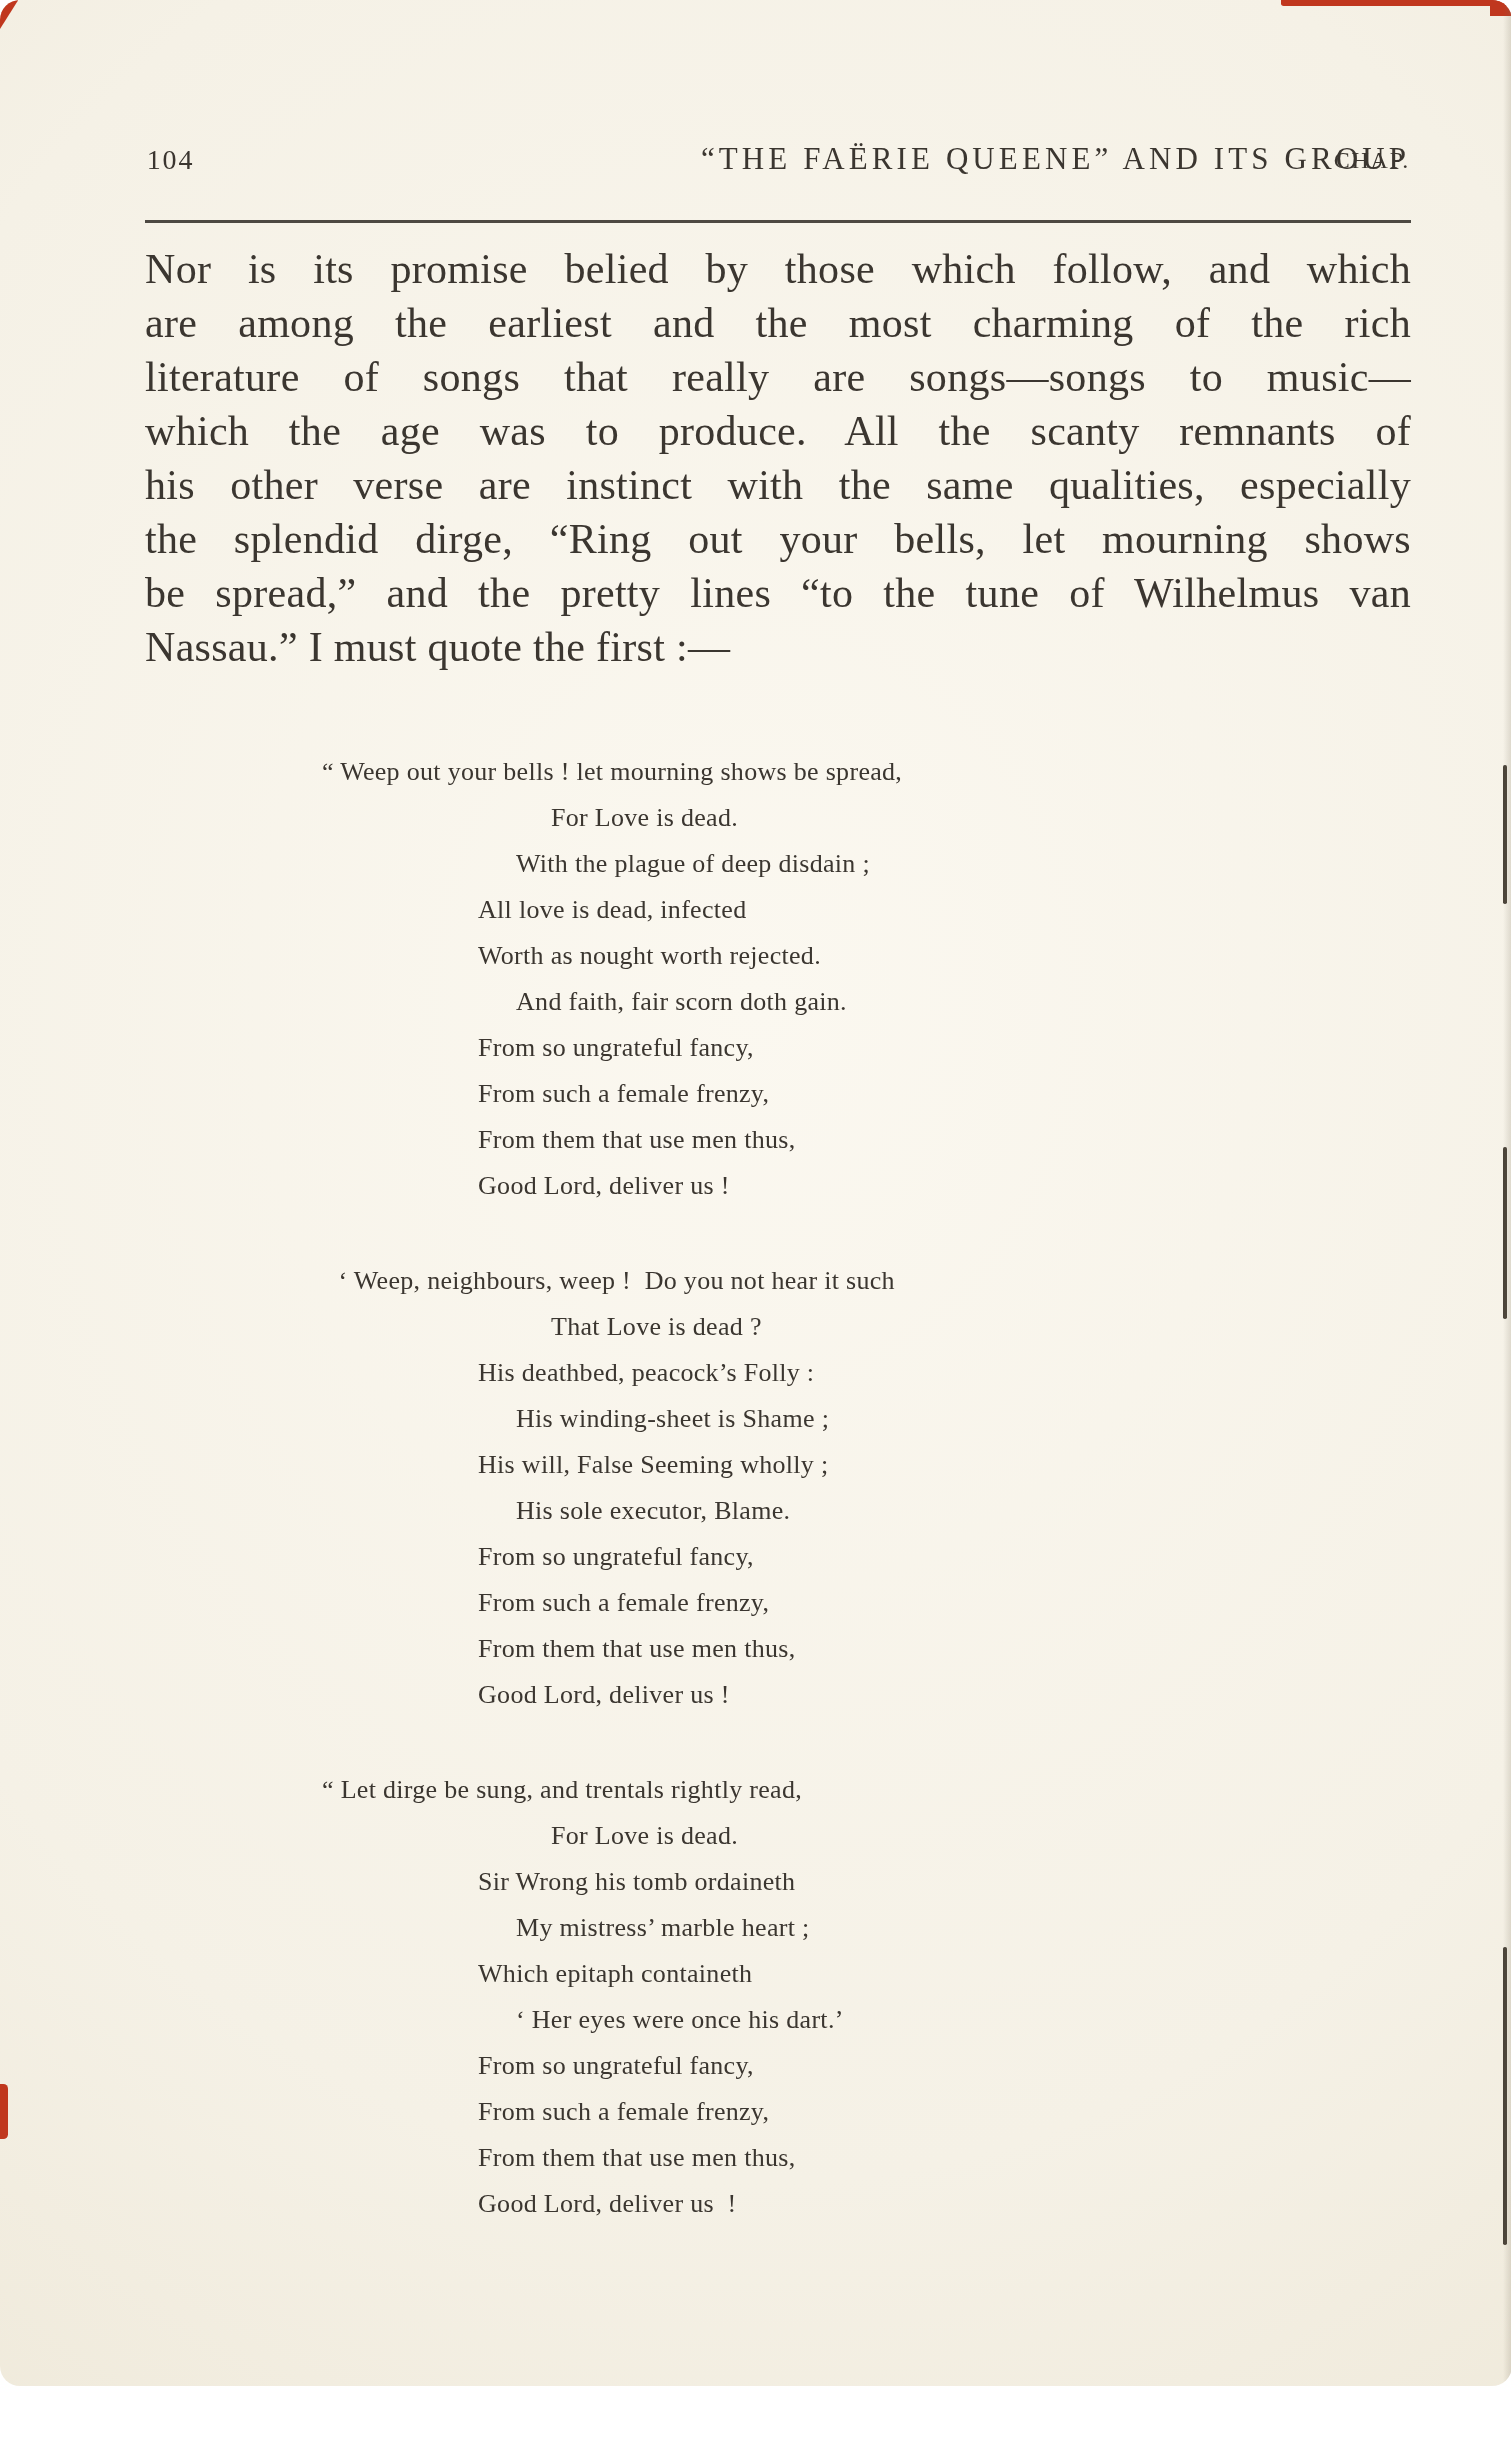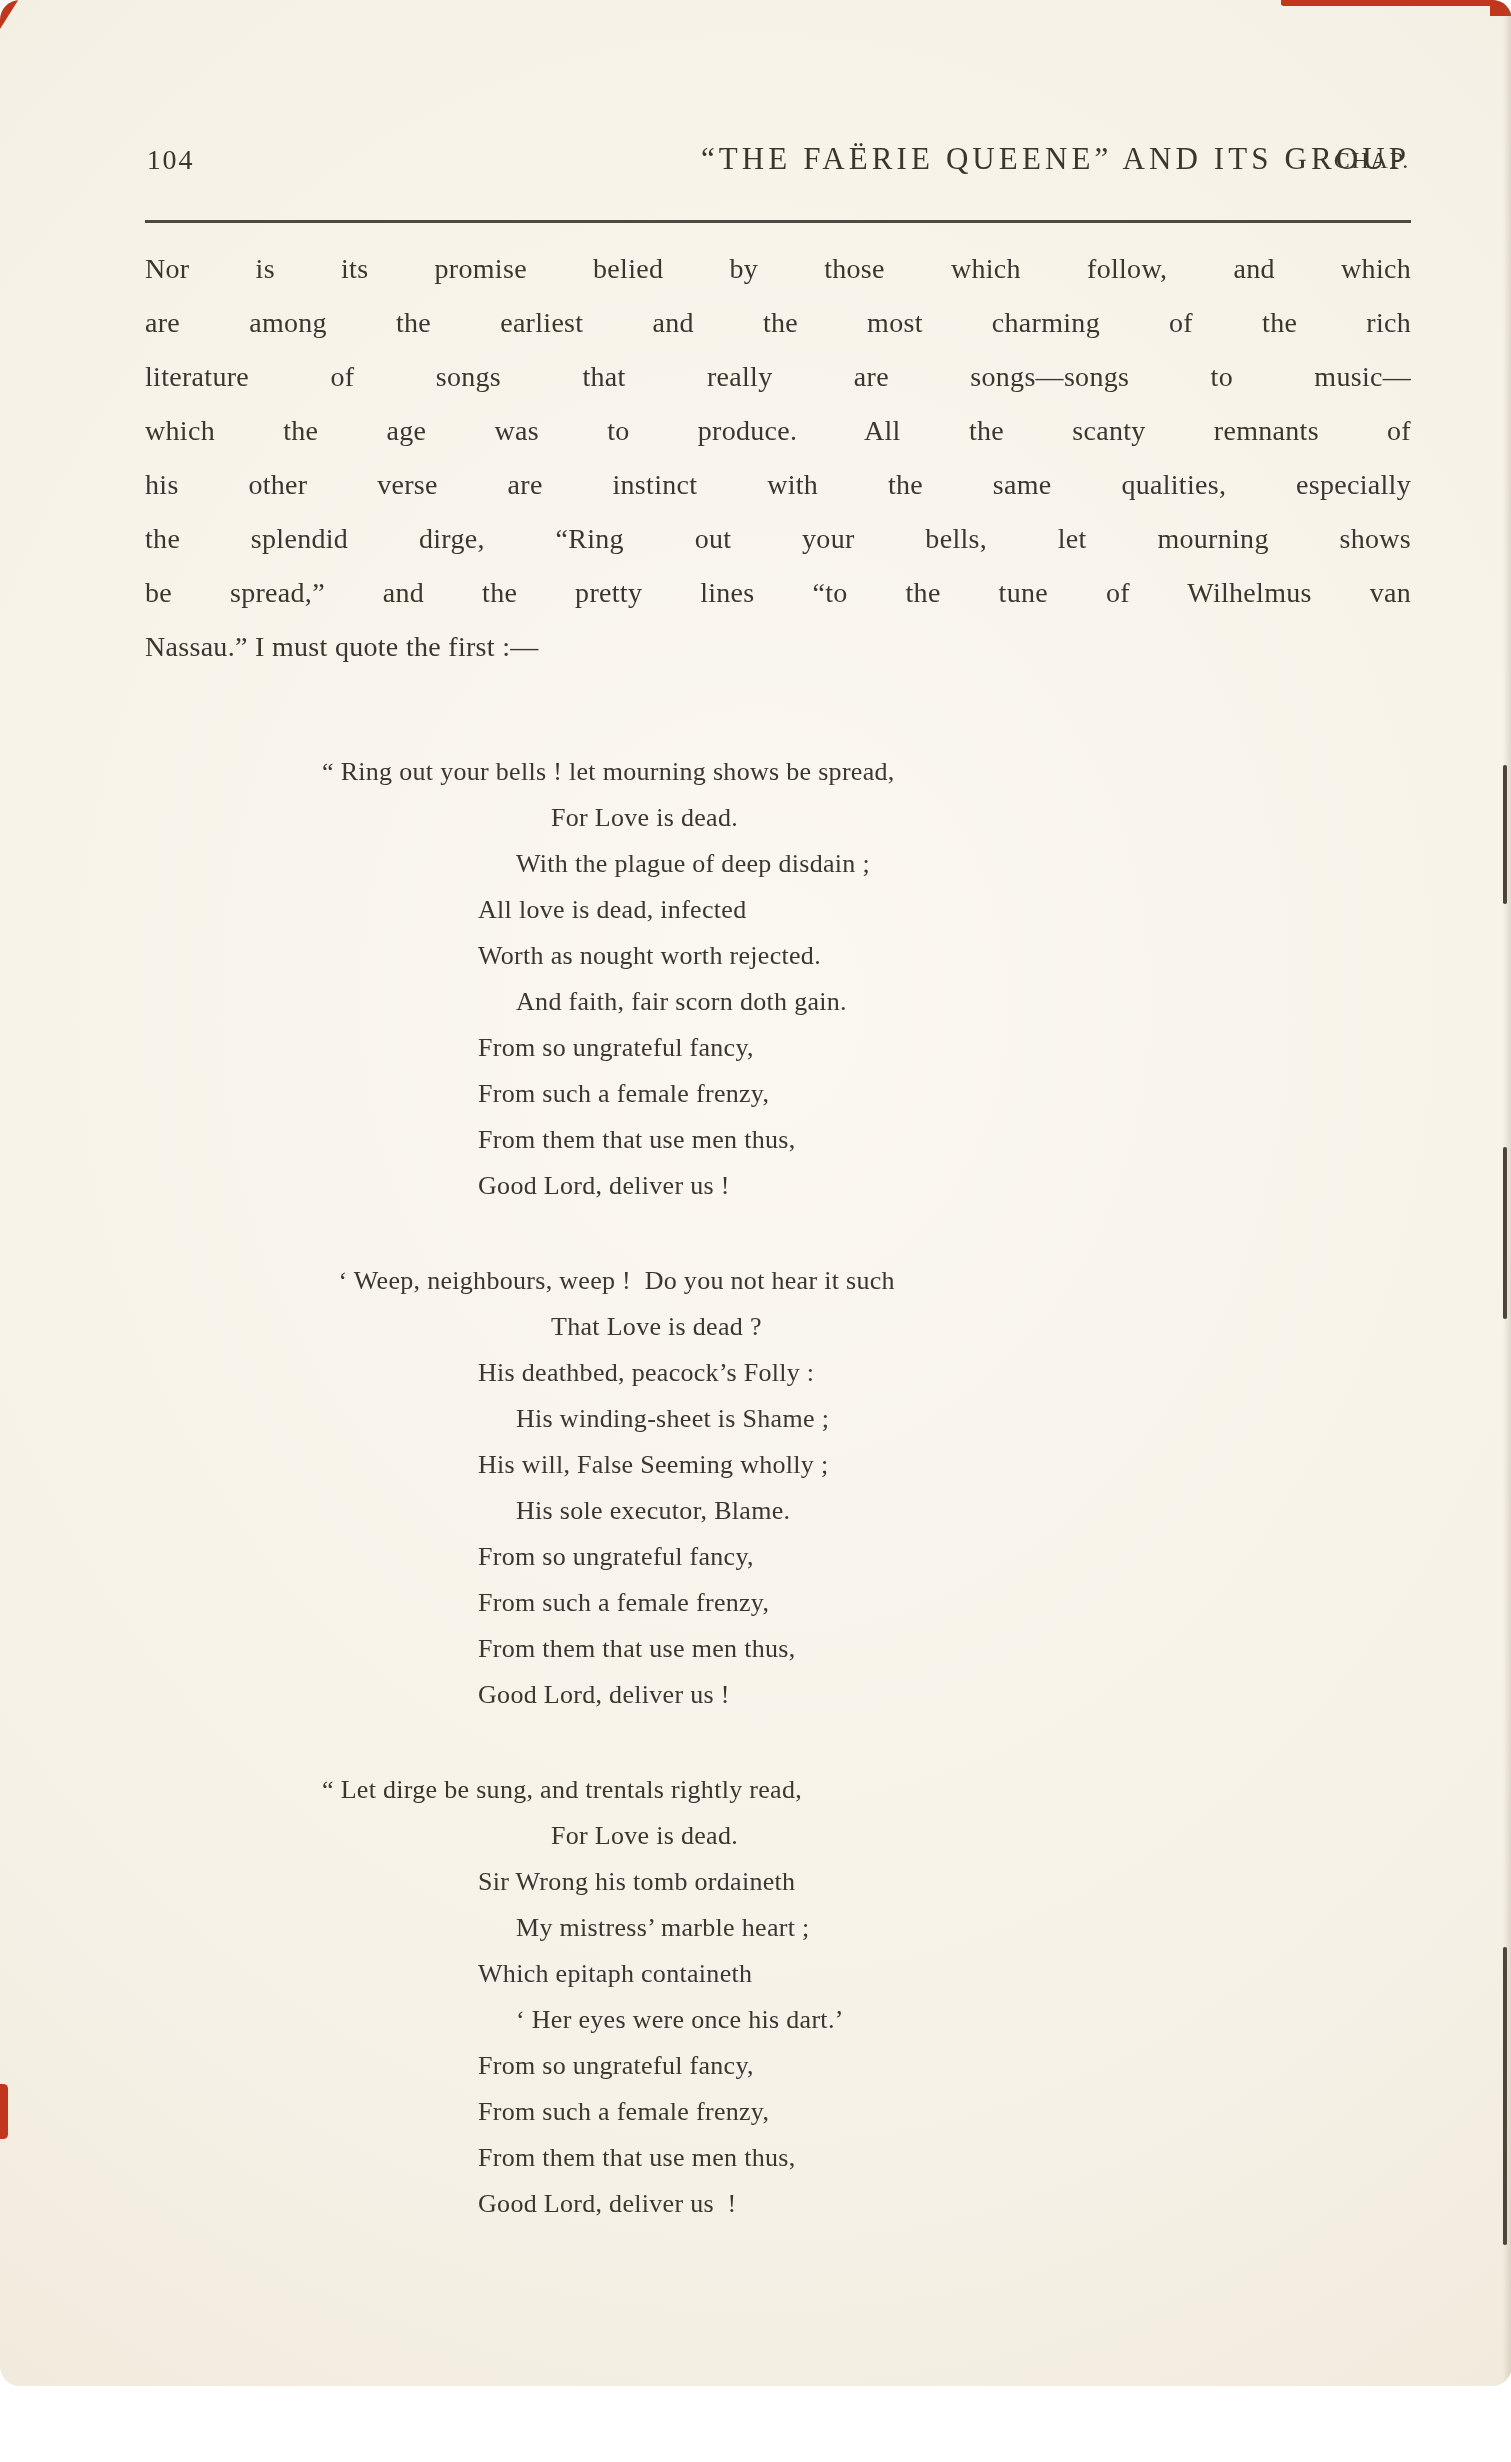--- a/index.html
+++ b/index.html
@@ -26,21 +26,21 @@
   }
   .chapter-label { position: absolute; right: 0; top: 10px; font-size: 24px; letter-spacing: 1.8px; }
   .header-rule {
     position: absolute; top: 220px; left: 145px; width: 1266px; height: 2.7px;
     background: var(--ink, #3b3630); opacity: .9;
   }
 
   
   .paragraph {
     position: absolute; top: 242px; left: 145px; width: 1266px;
-    font-size: 28px; line-height: 54px; letter-spacing: 0.3px;
+    font-size: 42px; line-height: 54px; letter-spacing: 0.3px;
   }
   .para-line { text-align: justify; text-align-last: justify; }
   .para-line.last { text-align-last: left; }
 
   
   .poem {
     position: absolute; top: 749px; left: 322px;
     font-size: 26px; line-height: 46px; letter-spacing: 0.3px;
   }
   .poem-line { white-space: pre; }
@@ -92,21 +92,21 @@
         <div class="para-line">are among the earliest and the most charming of the rich</div>
         <div class="para-line">literature of songs that really are songs—songs to music—</div>
         <div class="para-line">which the age was to produce.  All the scanty remnants of</div>
         <div class="para-line">his other verse are instinct with the same qualities, especially</div>
         <div class="para-line">the splendid dirge, “Ring out your bells, let mourning shows</div>
         <div class="para-line">be spread,” and the pretty lines “to the tune of Wilhelmus van</div>
         <div class="para-line last">Nassau.”   I must quote the first :—</div>
       </div>
     <div class="poem">
         <div class="stanza">
-          <div class="poem-line indent-first">“ Ring out your bells ! let mourning shows be spread,</div>
+          <div class="poem-line indent-first">“ Weep out your bells ! let mourning shows be spread,</div>
           <div class="poem-line indent-deep">For Love is dead.</div>
           <div class="poem-line indent-l2">With the plague of deep disdain ;</div>
           <div class="poem-line indent-l1">All love is dead, infected</div>
           <div class="poem-line indent-l1">Worth as nought worth rejected.</div>
           <div class="poem-line indent-l2">And faith, fair scorn doth gain.</div>
           <div class="poem-line indent-l1">From so ungrateful fancy,</div>
           <div class="poem-line indent-l1">From such a female frenzy,</div>
           <div class="poem-line indent-l1">From them that use men thus,</div>
           <div class="poem-line indent-l1">Good Lord, deliver us !</div>
         </div>

